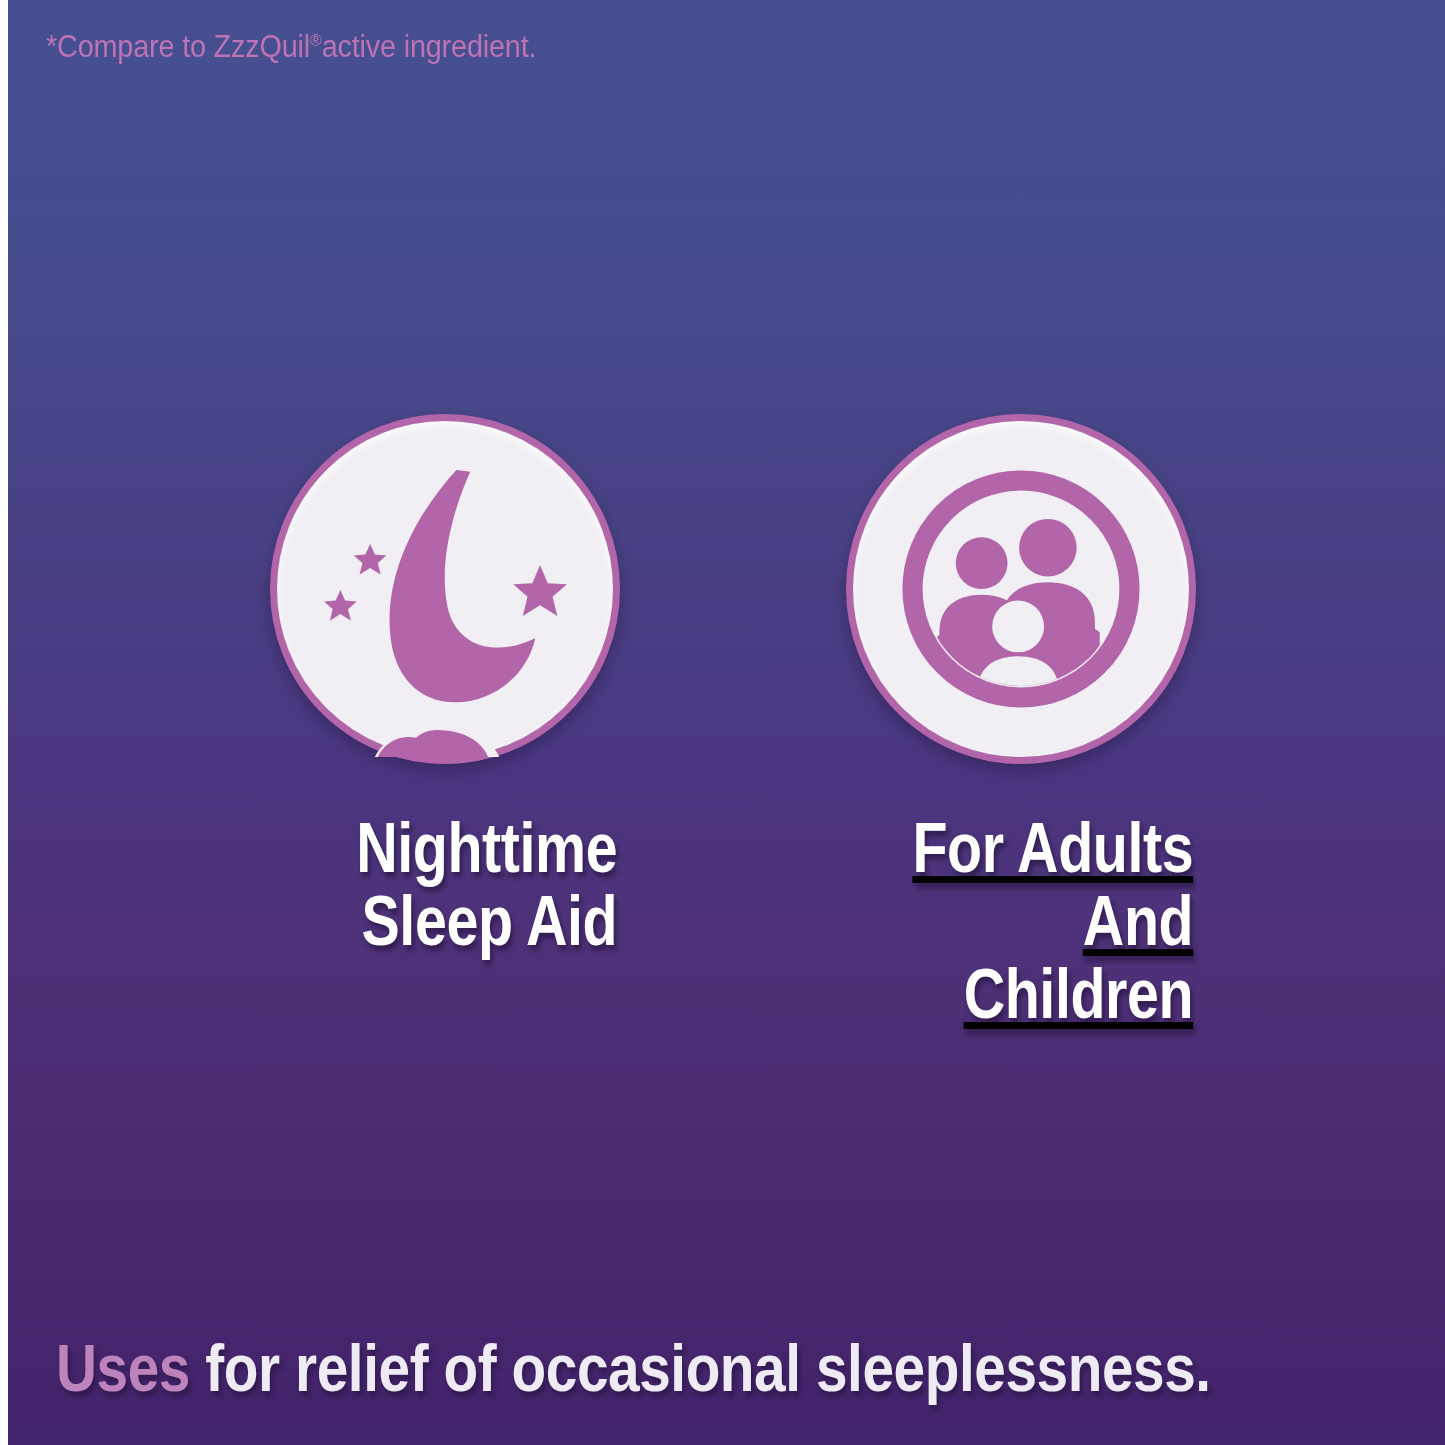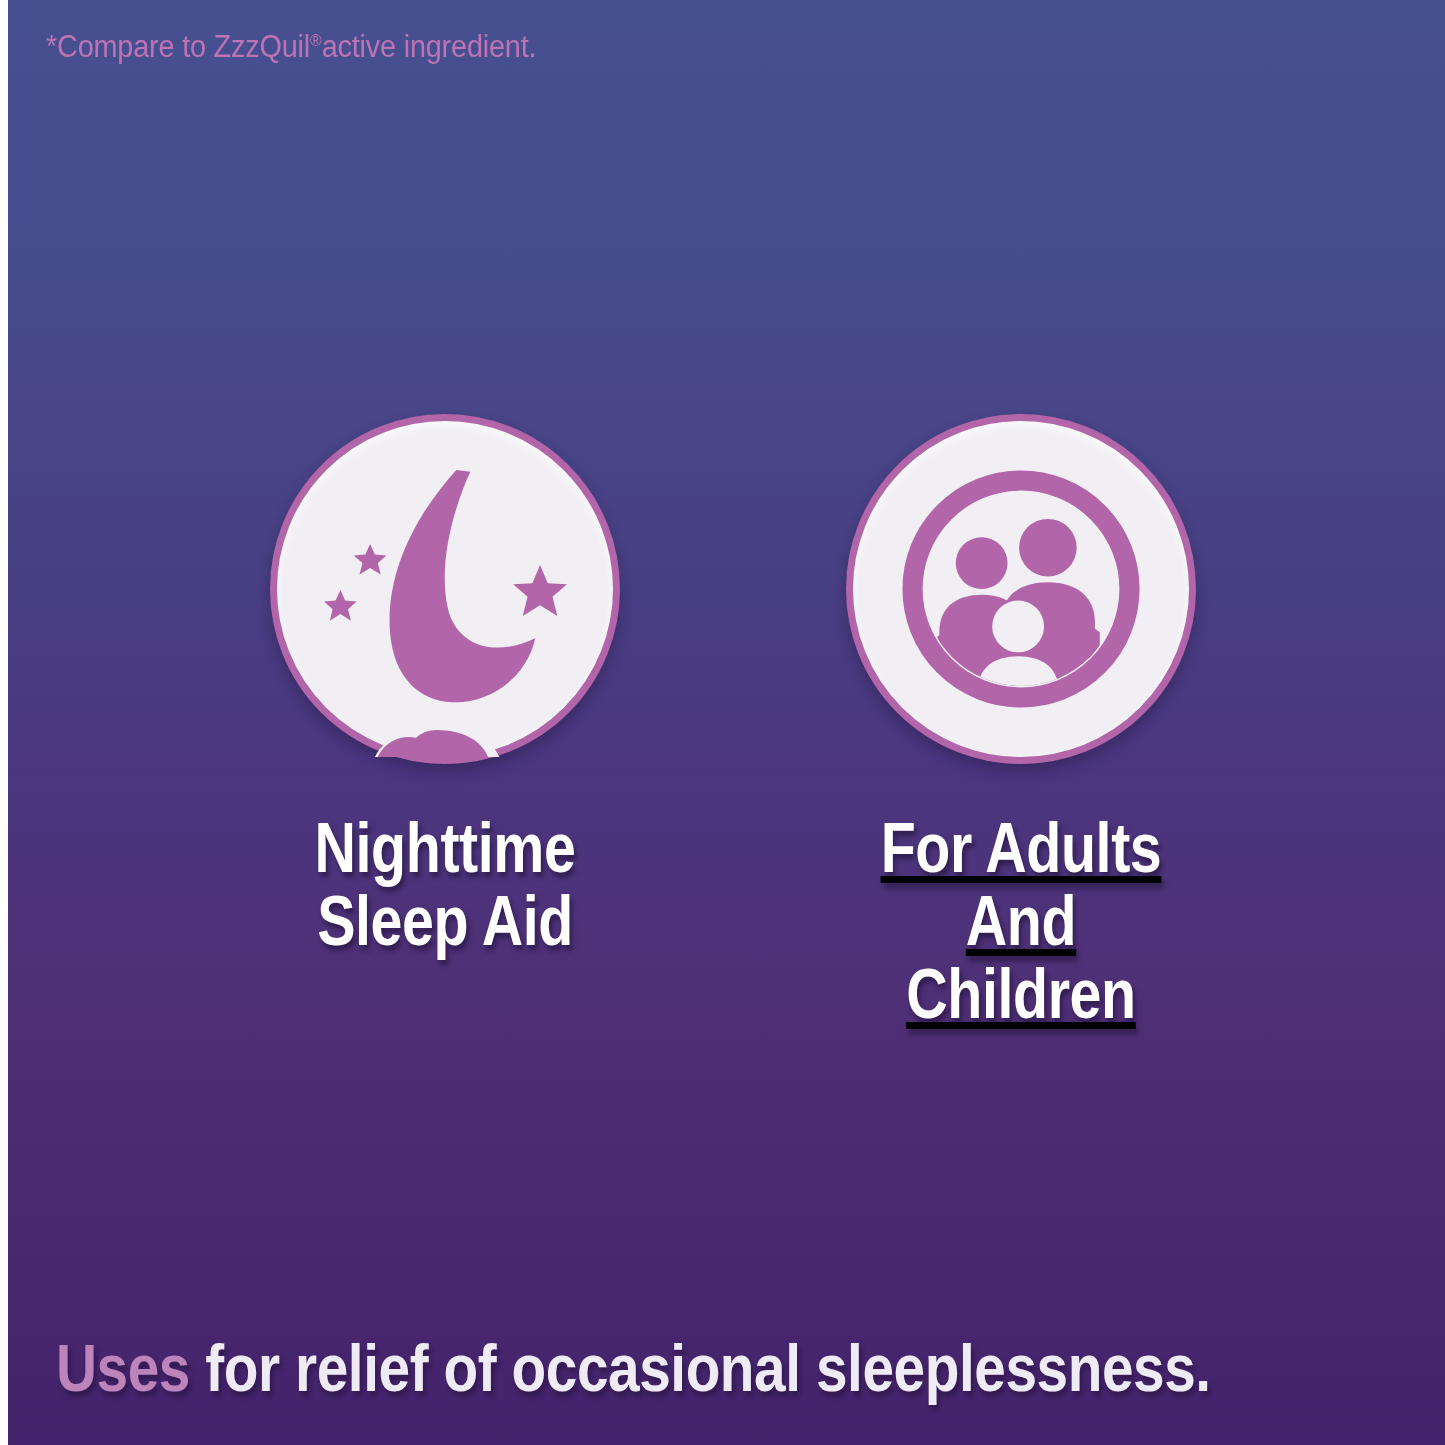--- a/index.html
+++ b/index.html
@@ -54,21 +54,21 @@
     position: absolute;
     left: 0;
     top: 404px;
     width: 1445px;
     height: 600px;
   }
   .feature {
     position: absolute;
     top: 0;
     width: 420px;
-    text-align: center;
+    text-align: right;
   }
   .feature.left  { left: 227px; }
   .feature.right { left: 803px; text-decoration: underline; }
 
   .badge {
     position: relative;
     width: 350px;
     height: 350px;
     margin: 10px auto 0 auto;
     border-radius: 50%;

